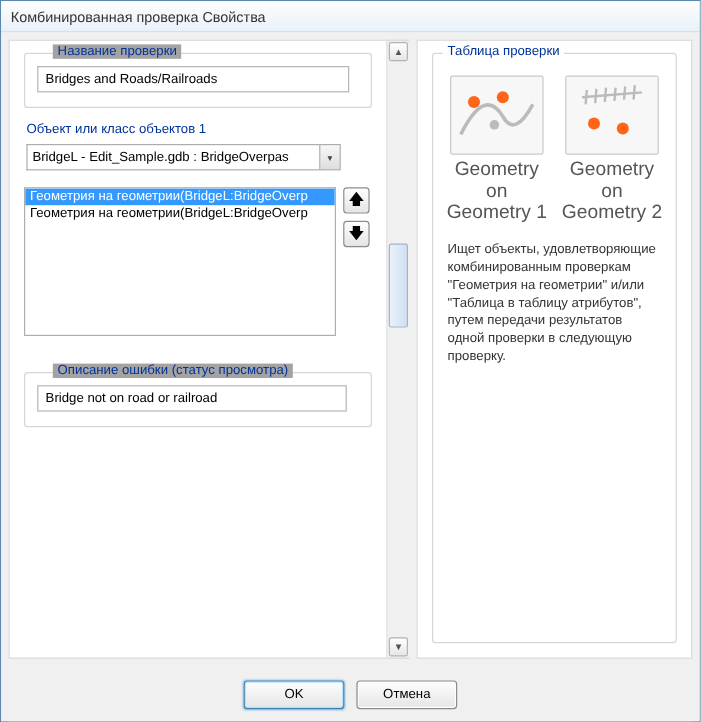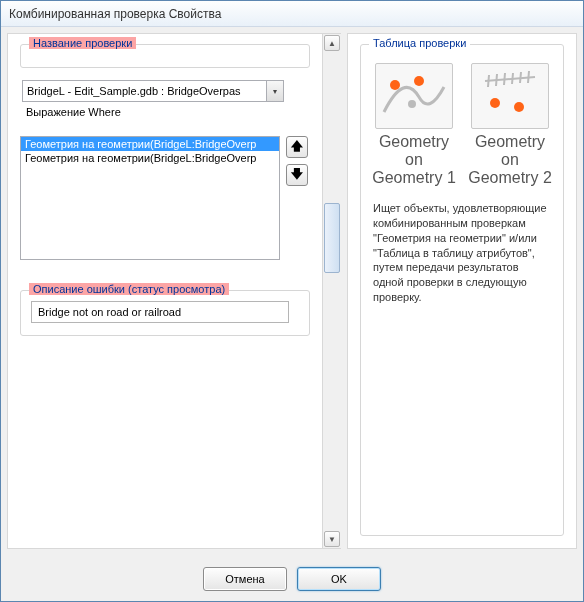--- a/index.html
+++ b/index.html
@@ -89,22 +89,22 @@
     border: 1px solid #d6d6d6;
     border-radius: 3px;
     padding: 10px 10px 12px 10px;
     position: relative;
     margin-bottom: 12px;
     background: #fff;
   }
   .group > .legend {
     position: absolute;
     top: -8px;
-    left: 8px;
-    background: #fca5a5;
+    left: 23px;
+    background: #a3a3a3;
     padding: 0 4px;
     color: #003399;
     font-size: 11px;
   }
   .section-title {
     color: #003399;
     margin: 4px 0 6px 2px;
   }
   .field-label {
     margin: 4px 0 4px 6px;
@@ -217,27 +217,28 @@
     <span>Комбинированная проверка Свойства</span>
   </div>
 
   <div class="body">
     <div class="panes">
 
       <div class="left-pane">
 
         <div class="group">
           <span class="legend">Название проверки</span>
-        </div>
-
+          <input class="text-input" type="text" value="Bridges and Roads/Railroads" style="">
+        </div>
+
+        <div class="section-title">Объект или класс объектов 1</div>
         <div class="combo">
           <div class="combo-input">BridgeL - Edit_Sample.gdb : BridgeOverpas</div>
           <div class="combo-btn">▾</div>
         </div>
-        <div class="field-label">Выражение Where</div>
 
         <div style="height:14px"></div>
 
         <div class="list-wrap">
           <div class="listbox">
             <div class="row selected">Геометрия на геометрии(BridgeL:BridgeOverp</div>
             <div class="row">Геометрия на геометрии(BridgeL:BridgeOverp</div>
           </div>
           <div class="arrow-col">
             <div class="icon-btn">
@@ -308,17 +309,17 @@
             </div>
           </div>
 
           <div class="desc-text">Ищет объекты, удовлетворяющие комбинированным проверкам "Геометрия на геометрии" и/или "Таблица в таблицу атрибутов", путем передачи результатов одной проверки в следующую проверку.</div>
         </div>
       </div>
 
     </div>
 
     <div class="footer">
+      <button class="btn default">OK</button>
       <button class="btn">Отмена</button>
-      <button class="btn default">OK</button>
     </div>
   </div>
 </div>
 
 </body></html>

